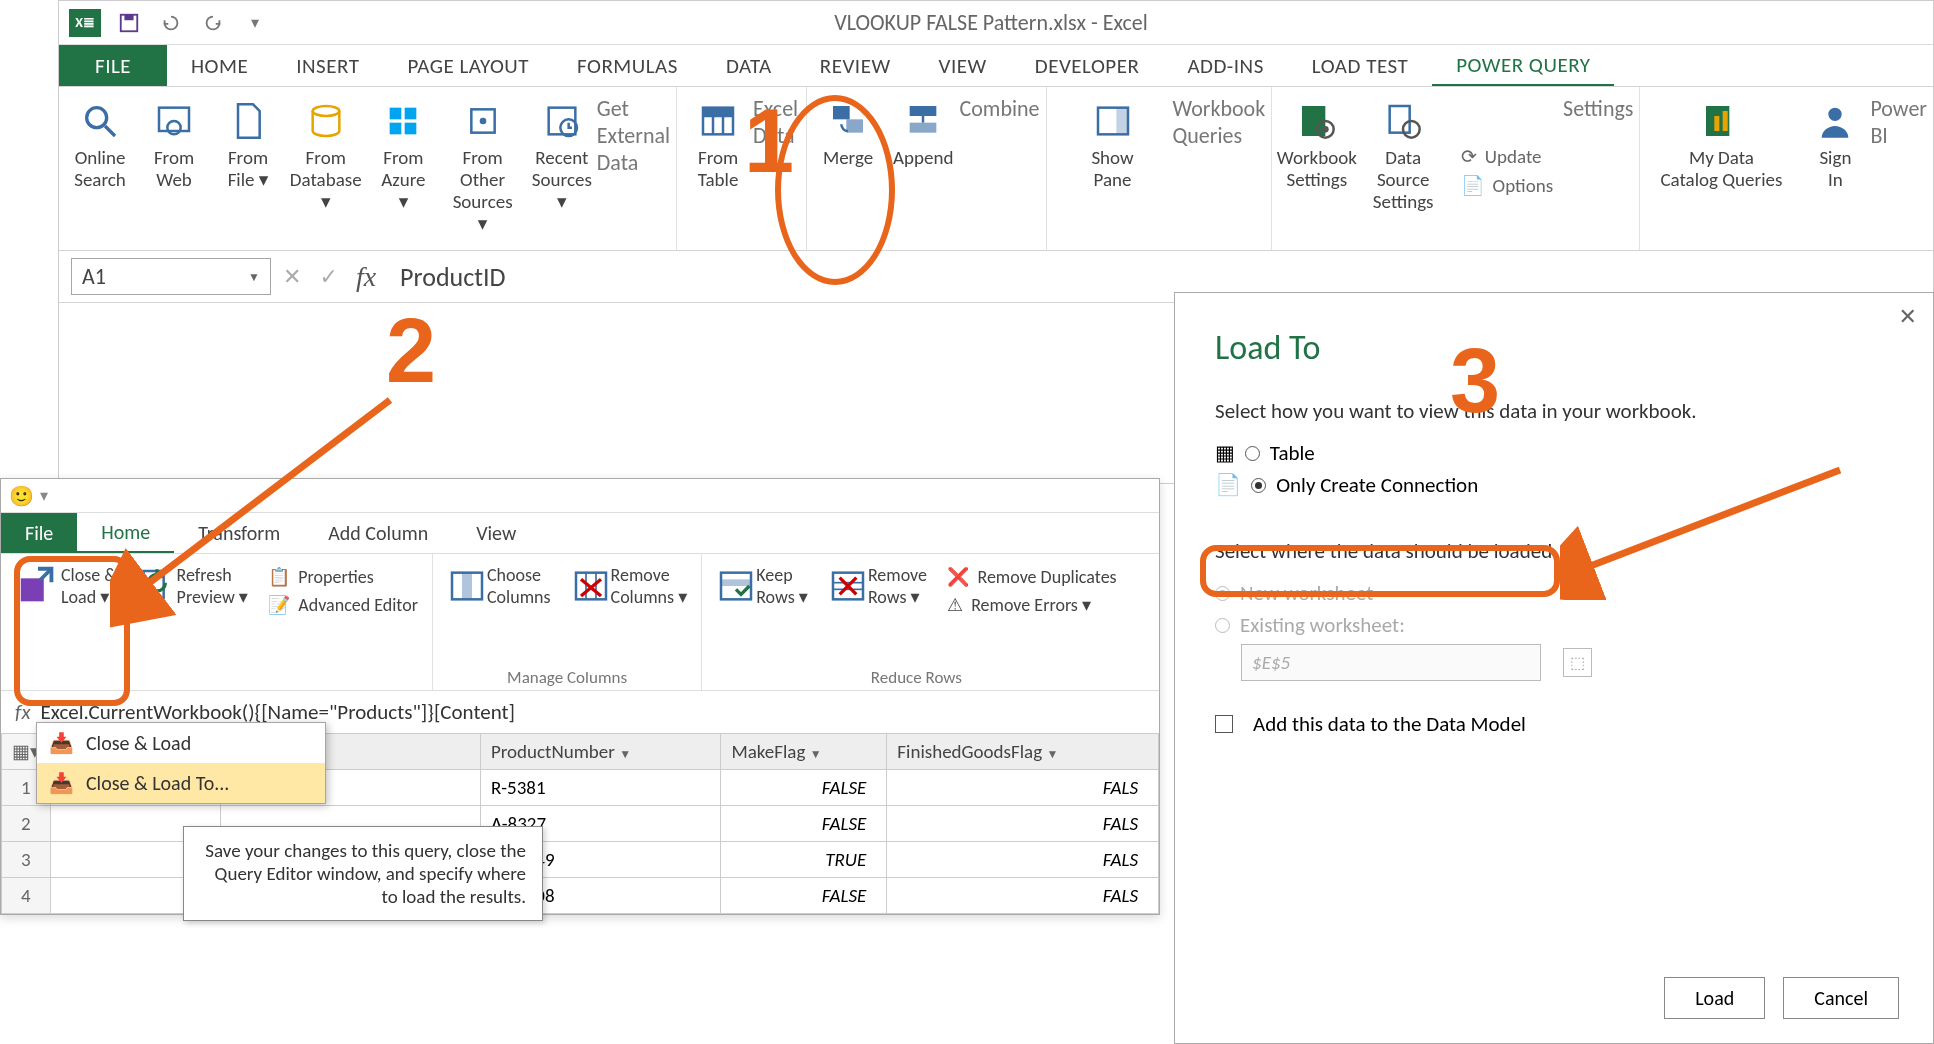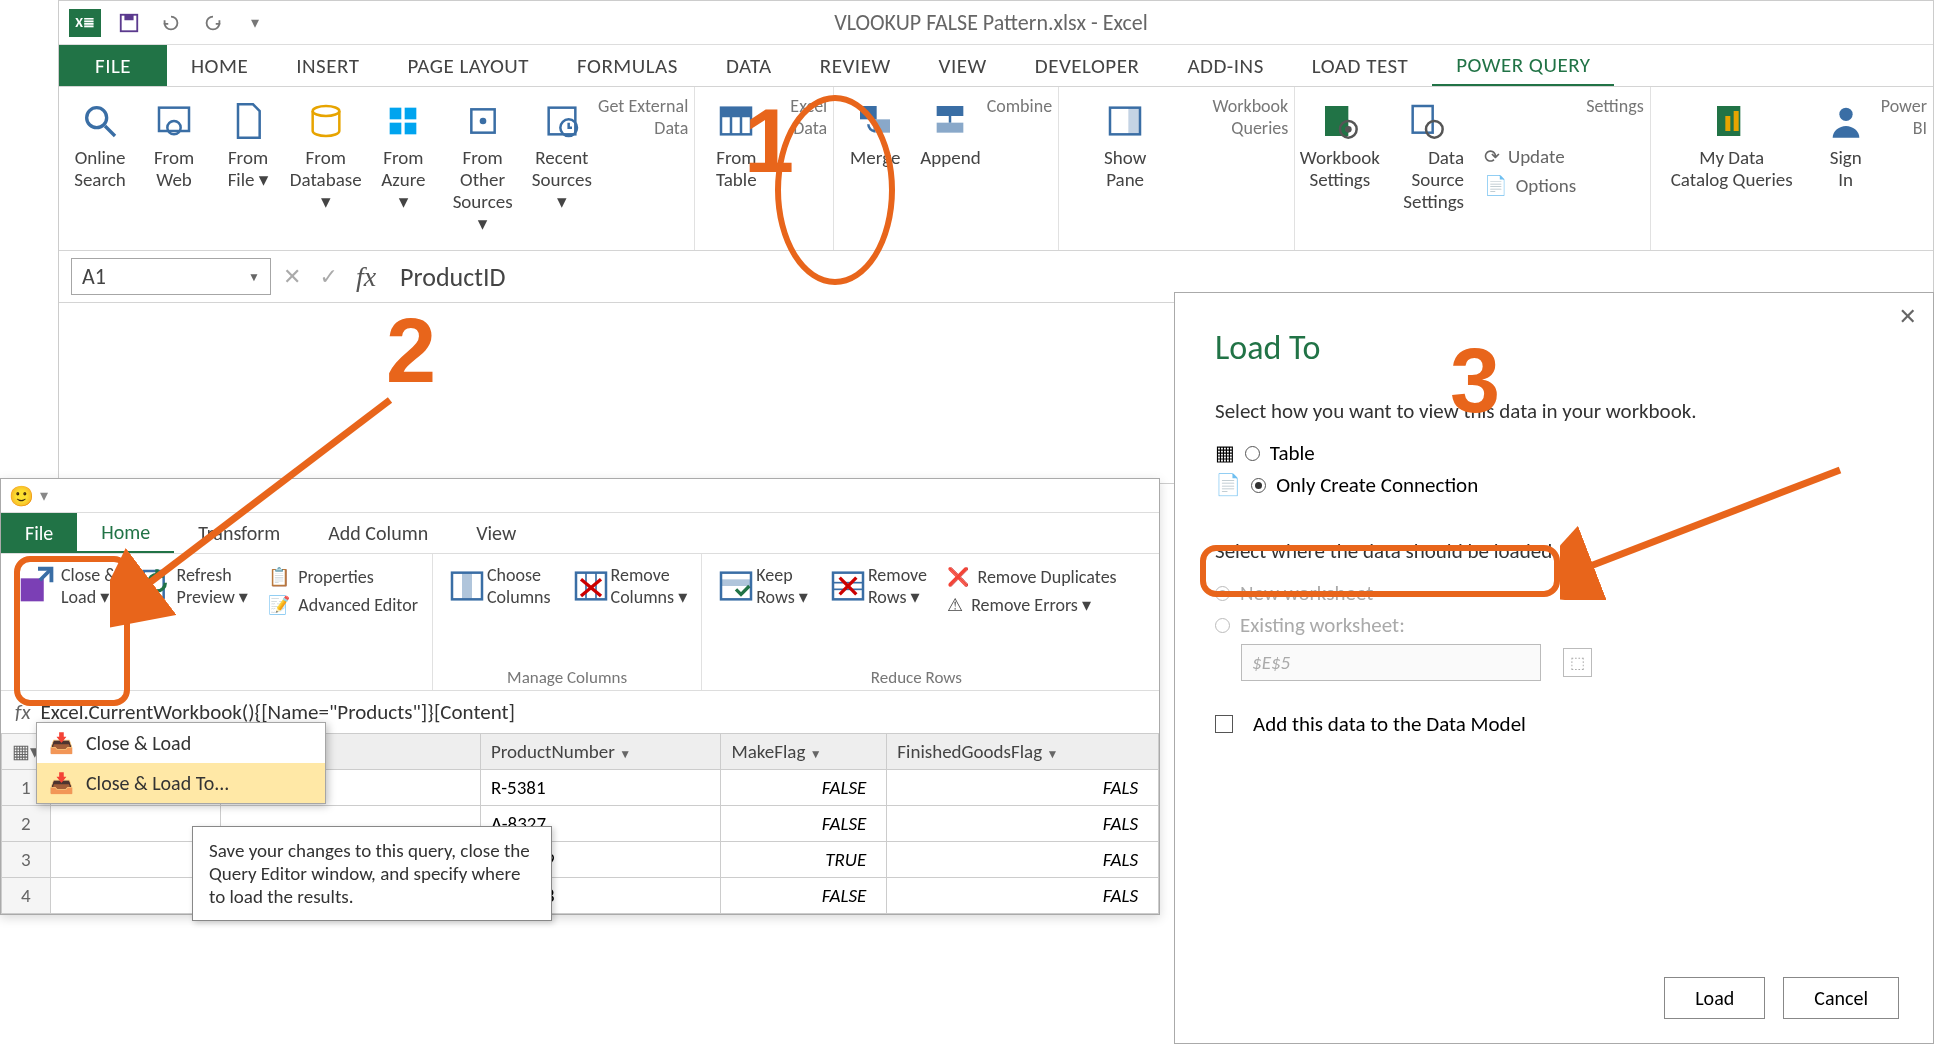--- a/index.html
+++ b/index.html
@@ -17,21 +17,21 @@
   .menu-tab { padding: 0 24px; font-size: 21px; color: #444; display: flex; align-items: center; letter-spacing: .5px; }
   .menu-tab.file { background: #217346; color: #fff; padding: 0 36px; }
   .menu-tab.active { color: #217346; border-bottom: 2px solid #217346; }
 
   .ribbon { display: flex; align-items: stretch; height: 164px; background: #fff; border-bottom: 1px solid #d4d4d4; }
   .ribbon-group { display: flex; flex-direction: row; border-right: 1px solid #e1e1e1; padding: 4px 6px 0; }
   .ribbon-items { display: flex; flex: 1; gap: 4px; }
   .ribbon-btn { display: flex; flex-direction: column; align-items: center; justify-content: flex-start; padding: 4px 6px; font-size: 19px; color: #444; min-width: 70px; }
   .ribbon-btn .iconslot { height: 52px; display: flex; align-items: center; justify-content: center; }
   .ribbon-btn .lbl { text-align: center; line-height: 1.15; }
-  .ribbon-group-caption { text-align: right; font-size: 18px; color: #777; padding: 4px 0 2px; }
+  .ribbon-group-caption { text-align: left; font-size: 22px; color: #777; padding: 4px 0 2px; }
 
   .ribbon-side { display: flex; flex-direction: column; justify-content: center; gap: 6px; font-size: 19px; color: #666; padding: 0 10px; }
   .ribbon-side-row { display: flex; align-items: center; gap: 8px; }
 
   .formula-bar { display:flex; align-items:center; height:52px; border-bottom:1px solid #d4d4d4; }
   .name-box { width: 200px; border: 1px solid #a6a6a6; margin: 6px 12px; padding: 4px 10px; font-size: 22px; color: #444; display:flex; align-items:center; justify-content:space-between;}
   .fx-area { display:flex; align-items:center; gap:18px; color:#888; font-size:22px; }
   .fx-sym { font-style: italic; font-family: "Cambria Math", serif; font-size: 28px; color:#555;}
   .formula-text { padding-left: 24px; font-size: 26px; color: #444; }
 
@@ -57,21 +57,21 @@
   .qe-grid table { border-collapse:collapse; width:100%; }
   .qe-grid th,.qe-grid td { border:1px solid #ccc; padding:6px 10px; font-size:19px; text-align:left;}
   .qe-grid th { background:#eee; font-weight:normal; color:#444;}
   .qe-grid .rownum { width:40px; text-align:center; color:#666; background:#f5f5f5;}
   .qe-grid .ital { font-style:italic; text-align:right; padding-right:20px;}
 
   .dropdown-menu { position:absolute; left:36px; top:722px; width:290px; background:#fff; border:1px solid #a6a6a6; box-shadow:2px 2px 8px rgba(0,0,0,.25); z-index:50;}
   .dropdown-item { display:flex; align-items:center; gap:12px; padding:8px 12px; font-size:20px; color:#333; }
   .dropdown-item.hover { background:#ffe8a6; }
 
-  .tooltip-box { position:absolute; left:192px; top:826px; width:360px; background:#fff; border:1px solid #888; padding:12px 16px; font-size:19px; color:#333; z-index:60; box-shadow:2px 2px 6px rgba(0,0,0,.2);}
+  .tooltip-box { position:absolute; left:183px; top:826px; width:360px; background:#fff; border:1px solid #888; padding:12px 16px; font-size:19px; color:#333; z-index:60; box-shadow:2px 2px 6px rgba(0,0,0,.2);text-align:right;}
 
   
   .loadto { position:absolute; right:0; top:292px; width:760px; bottom:0; background:#fff; border:1px solid #aaa; }
   .loadto .close{ position:absolute; right:16px; top:10px; font-size:22px; color:#666; cursor:pointer;}
   .loadto-inner { padding:34px 40px; }
   .loadto h2 { font-size:34px; font-weight:300; color:#217346; margin-bottom:30px;}
   .loadto .section { font-size:21px; color:#333; margin-bottom:16px;}
   .radio-row { display:flex; align-items:center; gap:10px; font-size:21px; margin:6px 0;}
   .radio-row.disabled{color:#aaa;}
   .radio { width:15px;height:15px;border:1px solid #555;border-radius:50%; display:inline-flex;align-items:center;justify-content:center;}
@@ -293,21 +293,21 @@
           <span class="lbl" style="white-space:pre-line;">Workbook
 Settings</span>
         </div>
         <div class="ribbon-btn">
           <span class="iconslot">
               <svg class="svg-icon" viewBox="0 0 24 24">
                 <rect x="4" y="3" width="12" height="16" fill="none" stroke="#3a6ea5" stroke-width="1.5"></rect>
                 <circle cx="17" cy="17" r="5" fill="none" stroke="#555" stroke-width="1.5"></circle>
               </svg>
             </span>
-          <span class="lbl" style="white-space:pre-line;text-align:right;">Data Source
+          <span class="lbl" style="white-space:pre-line;">Data Source
 Settings</span>
         </div>
         <div class="ribbon-side">
           <div class="ribbon-side-row">
               <span>⟳</span>
               <span>Update</span>
             </div>
           <div class="ribbon-side-row">
               <span>📄</span>
               <span>Options</span>

